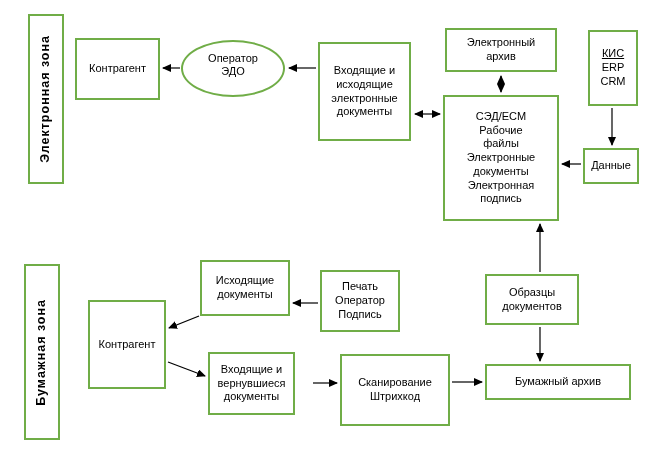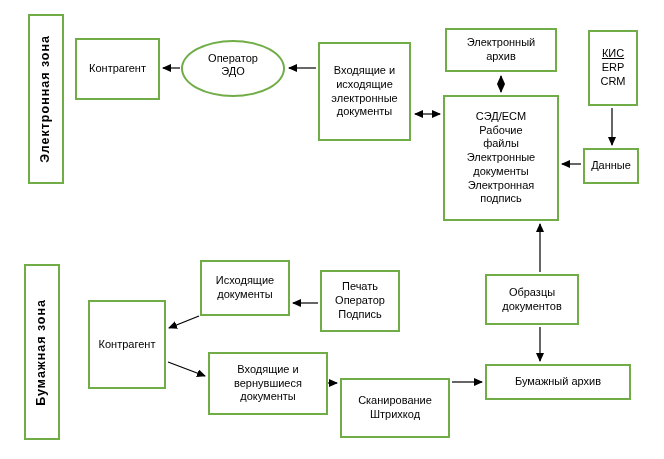--- a/index.html
+++ b/index.html
@@ -78,19 +78,19 @@
   <div class="box" style="left:583px; top:148px; width:56px; height:33px;">Данные</div>
 
   <div class="box" style="left:200px; top:260px; width:90px; height:56px;">Исходящие документы</div>
 
   <div class="box" style="left:320px; top:270px; width:80px; height:62px;">Печать Оператор Подпись</div>
 
   <div class="box" style="left:485px; top:274px; width:94px; height:51px;">Образцы документов</div>
 
   <div class="box" style="left:88px; top:300px; width:78px; height:89px;">Контрагент</div>
 
-  <div class="box" style="left:208px; top:352px; width:120px; height:63px;">Входящие и вернувшиеся документы</div>
+  <div class="box" style="left:208px; top:352px; width:87px; height:63px;">Входящие и вернувшиеся документы</div>
 
-  <div class="box" style="left:340px; top:354px; width:110px; height:60px;margin-top:24px;">Сканирование Штрихкод</div>
+  <div class="box" style="left:340px; top:354px; width:110px; height:72px;">Сканирование Штрихкод</div>
 
   <div class="box" style="left:485px; top:364px; width:146px; height:31px;">Бумажный архив</div>
 
 </div>
 
 </body></html>

